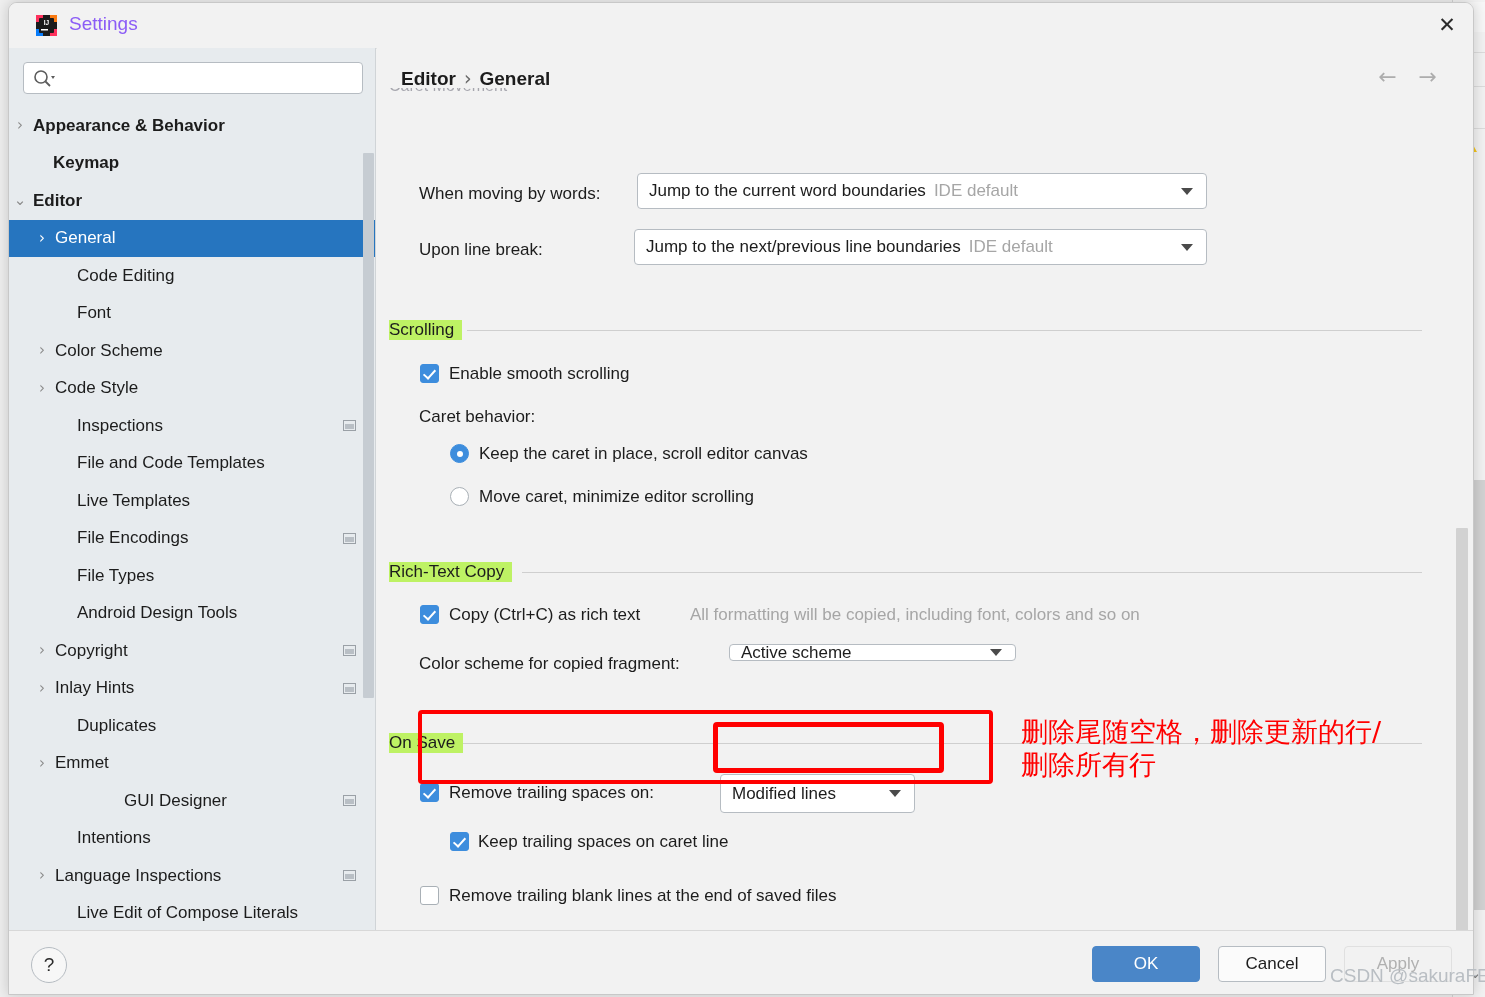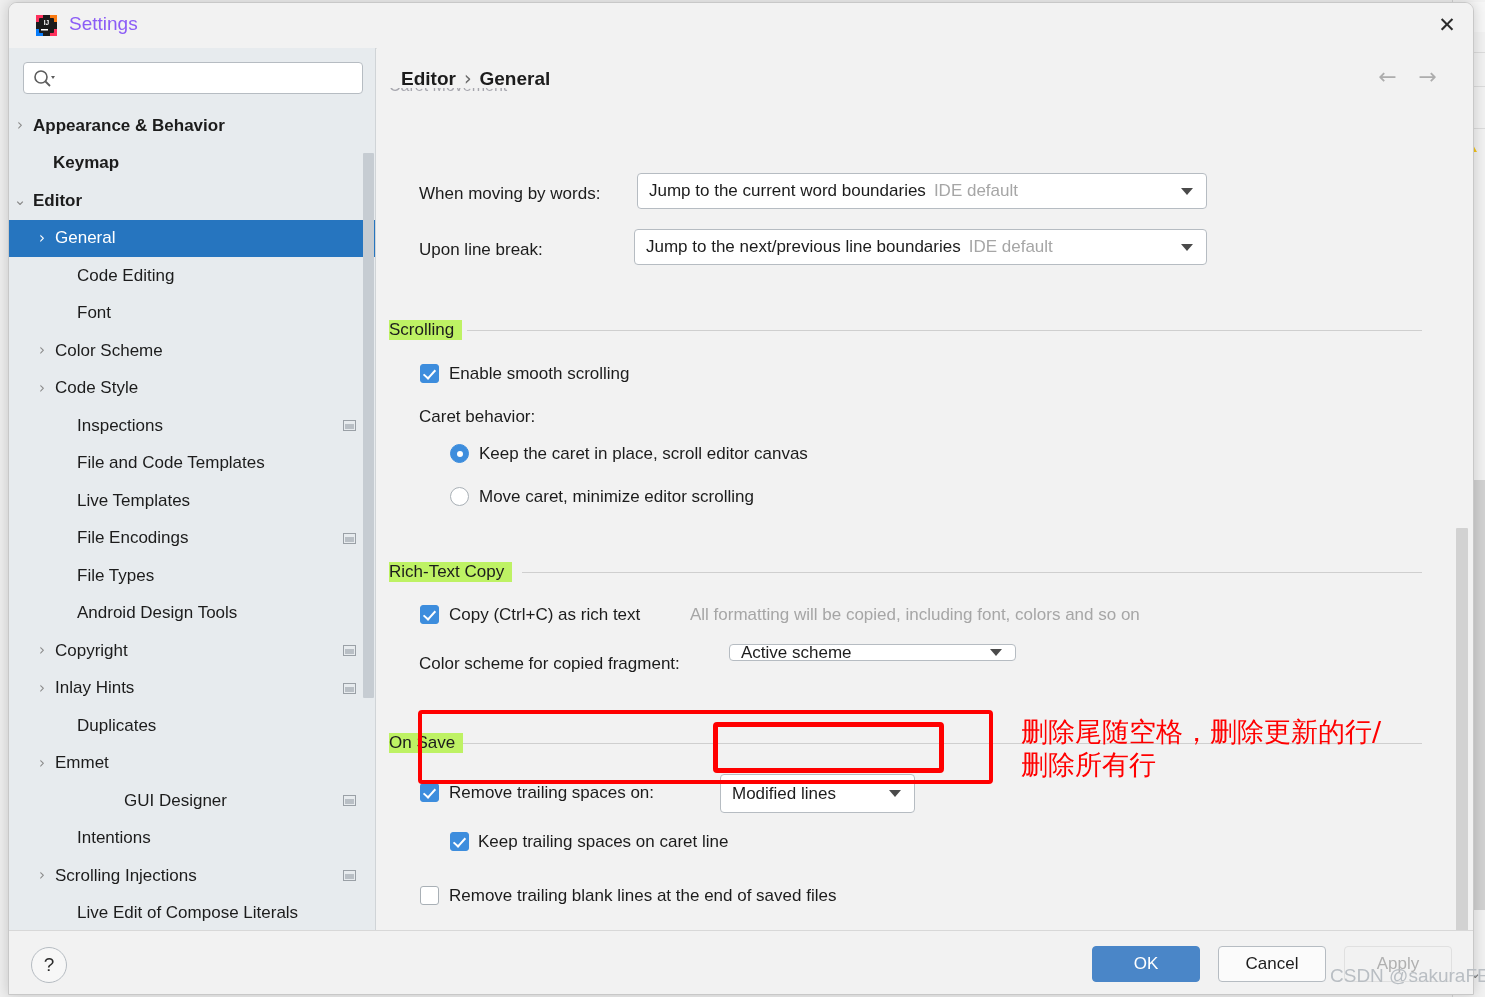--- a/index.html
+++ b/index.html
@@ -705,21 +705,21 @@
             </div>
             <div class="tree-item">
               <span class="tree-label" style="left: 68px; margin-left: 47px;">GUI Designer</span>
               <span class="tree-badge"></span>
             </div>
             <div class="tree-item">
               <span class="tree-label" style="left: 68px;">Intentions</span>
             </div>
             <div class="tree-item">
               <span class="tree-arrow" style="left: 26px;">›</span>
-              <span class="tree-label" style="left: 46px;">Scrolling Injections</span>
+              <span class="tree-label" style="left: 46px;">Language Inspections</span>
               <span class="tree-badge"></span>
             </div>
             <div class="tree-item">
               <span class="tree-label" style="left: 68px;">Live Edit of Compose Literals</span>
             </div>
             <div class="sb-track"></div>
           <div class="sb-thumb"></div>
         </div>
       </div>
 

